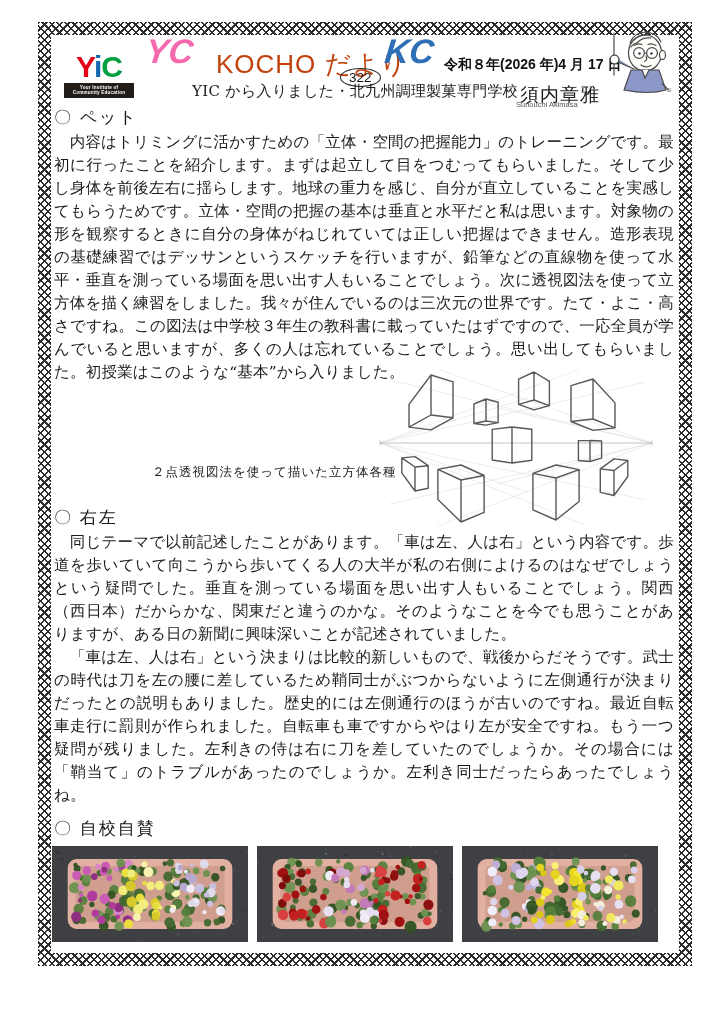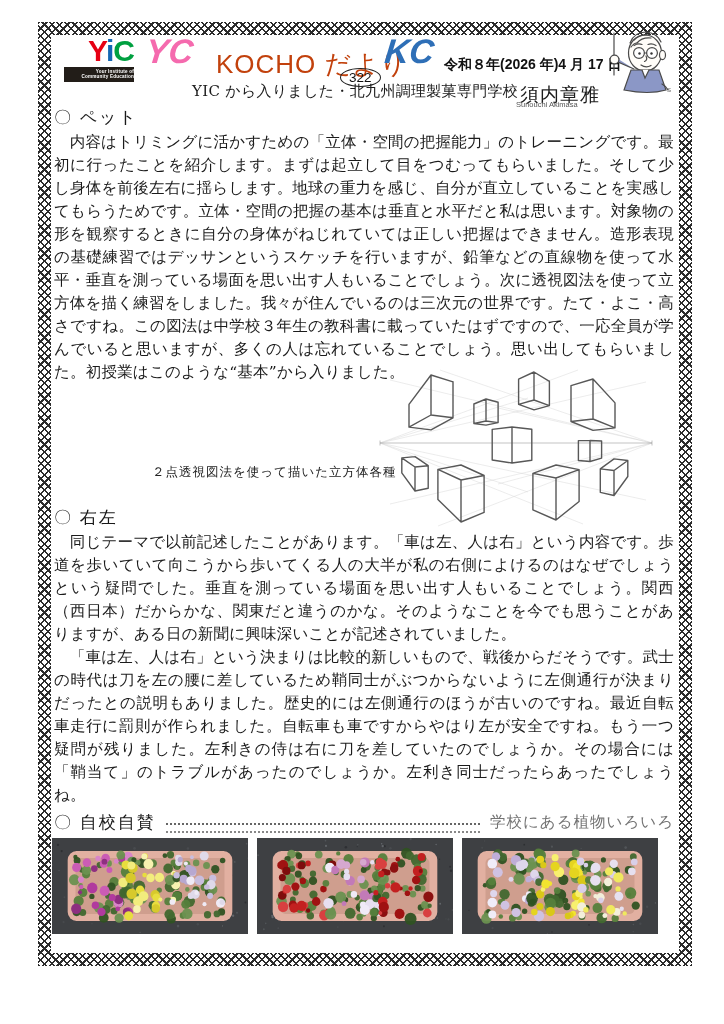--- a/index.html
+++ b/index.html
@@ -17,21 +17,21 @@
   }
   .bd-top{left:38px;top:22px;width:654px;height:13px;}
   .bd-bottom{left:38px;top:953px;width:654px;height:13px;}
   .bd-left{left:38px;top:22px;width:13px;height:944px;}
   .bd-right{left:679px;top:22px;width:13px;height:944px;}
 
   .content{position:absolute;left:52px;top:30px;width:622px;}
 
   
   .header{position:relative;height:74px;}
-  .logo{position:absolute;left:12px;top:6px;width:70px;text-align:right;}
+  .logo{position:absolute;left:12px;top:22px;width:70px;text-align:center;}
   .logo-letters{font-family:"Liberation Sans",sans-serif;font-weight:900;font-size:30px;line-height:30px;letter-spacing:-1px;}
   .logo-bar{margin-top:1px;background:#221d18;color:#fff;font-family:"Liberation Sans",sans-serif;
     font-size:4.6px;line-height:5.4px;font-weight:bold;padding:2px 0;letter-spacing:.2px;}
   .yc{position:absolute;left:94px;top:2px;font-family:"Liberation Sans",sans-serif;
     font-style:italic;font-weight:900;font-size:34px;transform:skewX(-6deg);}
   .nl-title{position:absolute;left:140px;top:17px;font-family:"Liberation Sans",sans-serif;
     font-size:26px;font-weight:500;color:#c2410c;letter-spacing:1px;margin-left:24px;}
   .issue{position:absolute;left:288px;top:22px;border:1.6px solid #222;border-radius:50%;
     font-family:"Liberation Sans",sans-serif;font-size:13.5px;padding:1px 8px;color:#111;margin-top:16px;}
   .kc{position:absolute;left:333px;top:2px;font-family:"Liberation Sans",sans-serif;
@@ -48,21 +48,21 @@
     letter-spacing:2px;color:#191919;margin:4px 0 3px 2px;line-height:20px;}
   .para{font-size:15.5px;line-height:23px;text-align:justify;letter-spacing:.2px;margin:0 0 0 2px;}
 
   
   .figure-wrap{position:relative;height:120px;}
   .fig-caption{position:absolute;left:100px;top:80px;font-family:"Liberation Sans",sans-serif;
     font-size:12.5px;color:#222;letter-spacing:1px;}
   .cube-svg{position:absolute;left:326px;top:-18px;}
 
   
-  .jiko-row{display:flex;align-items:flex-end;gap:10px;margin-top:4px;height:22px;}
+  .jiko-row{display:flex;align-items:flex-start;gap:10px;margin-top:12px;height:22px;flex-direction:column;}
   .jiko-row .sec-h{margin:0 0 0 2px;}
   .divider{flex:1;height:6px;border-top:2px dotted #666;border-bottom:2px dotted #888;margin-top:2px;}
   .plants-label{font-family:"Liberation Sans",sans-serif;font-size:15.5px;letter-spacing:1px;color:#737373;white-space:nowrap;}
 
   
   .photos{display:flex;gap:9px;margin-top:5px;}
   .photos svg{display:block;}
 </style>
 </head>
 <body>

